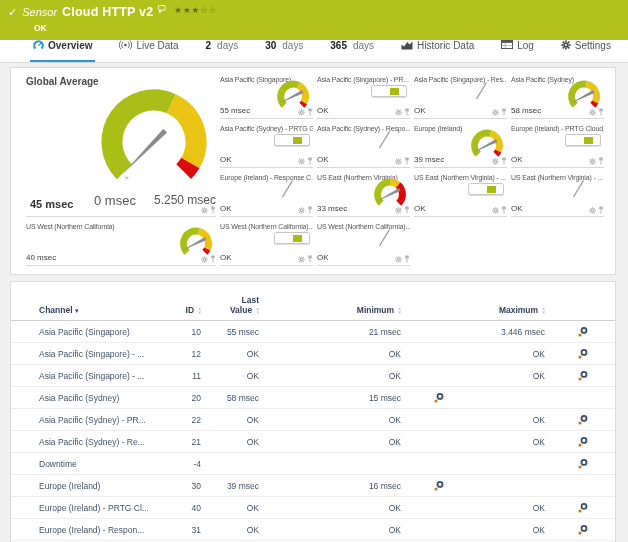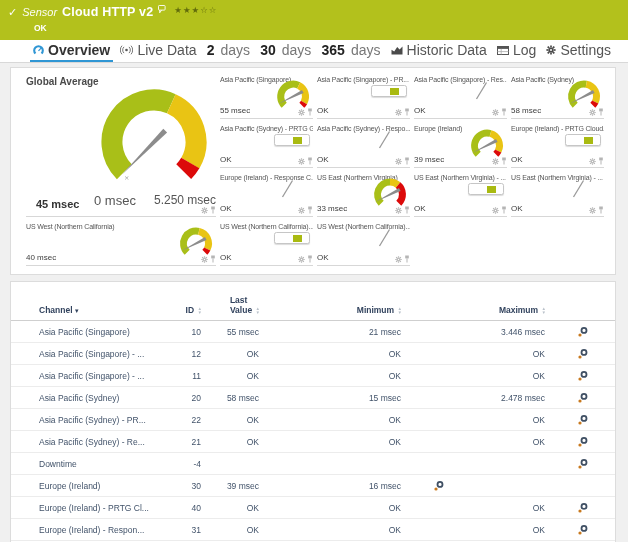--- a/index.html
+++ b/index.html
@@ -12,40 +12,40 @@
 .check{font-size:11px;font-weight:700;font-family:"DejaVu Sans",sans-serif}
 .stype{font-style:italic;font-size:11px;opacity:.95}
 .stitle{font-size:12.5px;font-weight:700;letter-spacing:.2px}
 .flag{margin-top:-6px;line-height:0}
 .stars{font-size:8.5px;color:rgba(45,53,0,.62);letter-spacing:1px;margin:-4px 0 0 3px;
   font-family:"DejaVu Sans",sans-serif}
 .hstatus{font-size:8.5px;font-weight:700;margin:4px 0 0 26px}
 
 #tabs{height:23px;background:#fff;border-bottom:1px solid #d8d8d8;display:flex;
   align-items:stretch;justify-content:space-between;padding:0 14px 0 30px}
-.tab{display:flex;align-items:center;gap:4px;font-size:14px;color:#555;cursor:pointer;
+.tab{display:flex;align-items:flex-start;gap:4px;font-size:10px;color:#555;cursor:pointer;
   border-bottom:2px solid transparent;padding:0 3px}
 .tab.active{border-bottom-color:#2f96d4;color:#333;font-weight:700}
 .tab b{color:#222}
 .tab .dys{color:#777;margin-left:2px}
 .ticn{line-height:0;display:flex;align-items:center}
 
 .panel{background:#fff;border:1px solid #dcdcdc;margin:4px 10px 0;width:606px}
 #gauge-panel{height:208px}
 #table-panel{margin-top:6px;height:262px}
 
 #gauge-grid{display:grid;grid-template-columns:190px repeat(4,93px);grid-auto-rows:45px;
   column-gap:4px;row-gap:4px;padding:6px 4px 10px 15px}
 .tile{position:relative;border-bottom:1px solid #d7d7d7;overflow:visible}
 .main-tile{grid-row:1/4;grid-column:1}
 .m-label{font-size:10px;font-weight:600;color:#4a4a4a;padding-top:2px}
 #main-gauge{position:absolute;left:72px;top:15px}
 .m-min{position:absolute;left:68px;top:119px;font-size:13px;color:#555}
 .m-max{position:absolute;right:0;top:119px;font-size:12px;color:#555}
-.m-value{position:absolute;left:10px;bottom:6px;font-size:11px;font-weight:700;color:#333}
+.m-value{position:absolute;left:4px;bottom:6px;font-size:11px;font-weight:700;color:#333}
 .t-label{font-size:7px;color:#555;white-space:nowrap;overflow:hidden;letter-spacing:-.15px;
   height:10px;padding-top:2px}
 .t-value{position:absolute;left:0;bottom:3px;font-size:8px;color:#3d3d3d}
 .t-widget{position:absolute;line-height:0}
 .w-gauge{right:0;top:4px}
 .w-needle{right:13px;top:5px}
 .w-bar{right:3px;top:11px;width:36px;height:12px;border:1px solid #c6c6c6;border-radius:2.5px;
   background:#fff;box-shadow:0 1px 1px rgba(0,0,0,.14)}
 .lk-dot{position:absolute;left:18px;top:2.2px;width:9px;height:6.5px;background:#a9ba11}
 .t-icons{position:absolute;right:0;bottom:2px;display:flex;gap:2px;align-items:center;line-height:0}
@@ -53,21 +53,21 @@
 #thead,.row{display:grid;grid-template-columns:132px 30px 58px 142px 144px 1fr;
   padding-left:28px;padding-right:16px}
 #thead{padding-top:13px;padding-bottom:5px;border-bottom:1px solid #cfcfcf;
   font-size:8.5px;font-weight:700;color:#32435e;align-items:end}
 .row{height:22px;align-items:center;border-bottom:1px solid #ececec;
   font-size:8.5px;color:#42536a}
 .r{text-align:right}
 .sort{display:inline-flex;flex-direction:column;vertical-align:middle;margin-left:2px;
   font-family:"DejaVu Sans",sans-serif;font-size:5px;line-height:3.6px;color:#b9c1c9;font-weight:400}
 .sorta{color:#32435e;font-size:7px;font-family:"DejaVu Sans",sans-serif}
-.lvb{display:inline-block;text-align:left;line-height:10px}
+.lvb{display:inline-block;text-align:right;line-height:10px}
 .c-act{padding-left:32px;line-height:0}
 </style>
 </head>
 <body>
 
 <div id="screen">
 
   <header id="sensor-header">
     <div class="hrow">
       <span class="check">✓</span>
@@ -631,21 +631,20 @@
           <div class="c-act"><span><svg width="12" height="12" viewBox="0 0 12 12">
                 <circle cx="7" cy="4.4" r="2.5" fill="none" stroke="#3f4f63" stroke-width="1.8"></circle>
                 <circle cx="3" cy="9" r="1.6" fill="#c8791e"></circle>
               </svg></span></div>
         </div>
         <div class="row">
           <div>Asia Pacific (Sydney)</div>
           <div class="r">20</div>
           <div class="r">58 msec</div>
           <div class="r">15 msec</div>
-          <div class="r">2.478 msec</div>
           <div class="c-act"><span><svg width="12" height="12" viewBox="0 0 12 12">
                 <circle cx="7" cy="4.4" r="2.5" fill="none" stroke="#3f4f63" stroke-width="1.8"></circle>
                 <circle cx="3" cy="9" r="1.6" fill="#c8791e"></circle>
               </svg></span></div>
         </div>
         <div class="row">
           <div>Asia Pacific (Sydney) - PR...</div>
           <div class="r">22</div>
           <div class="r">OK</div>
           <div class="r">OK</div>

